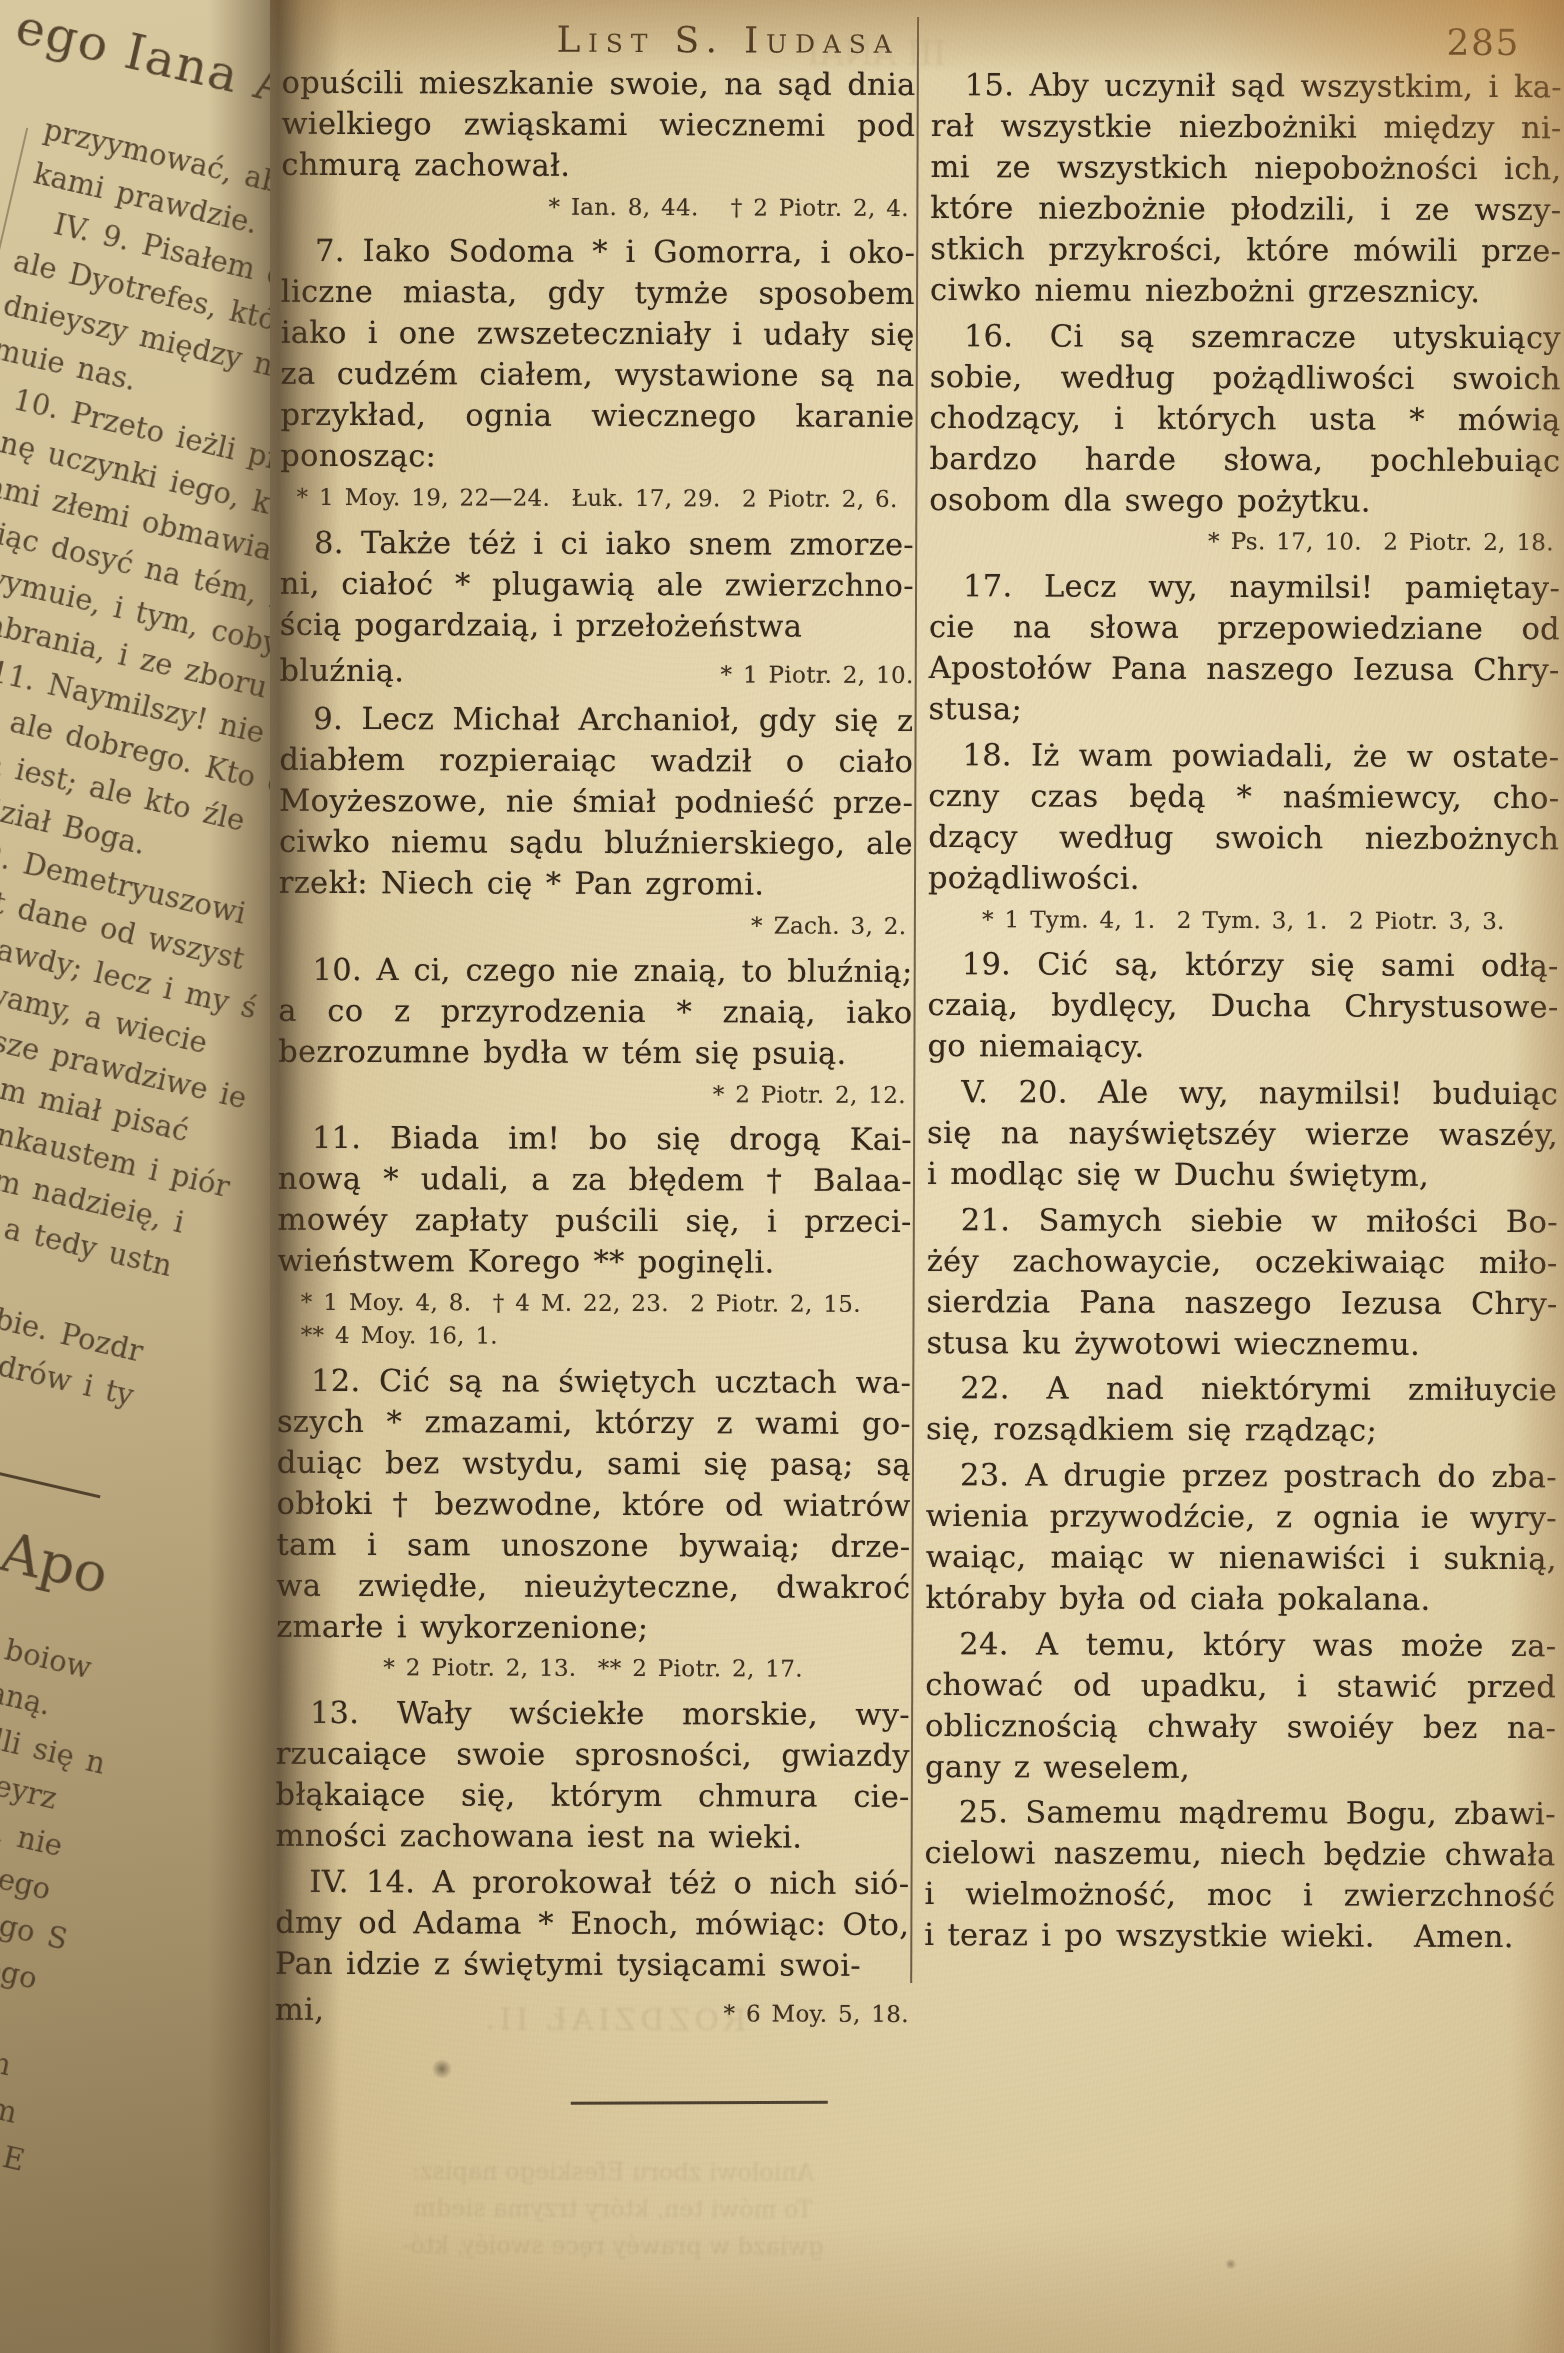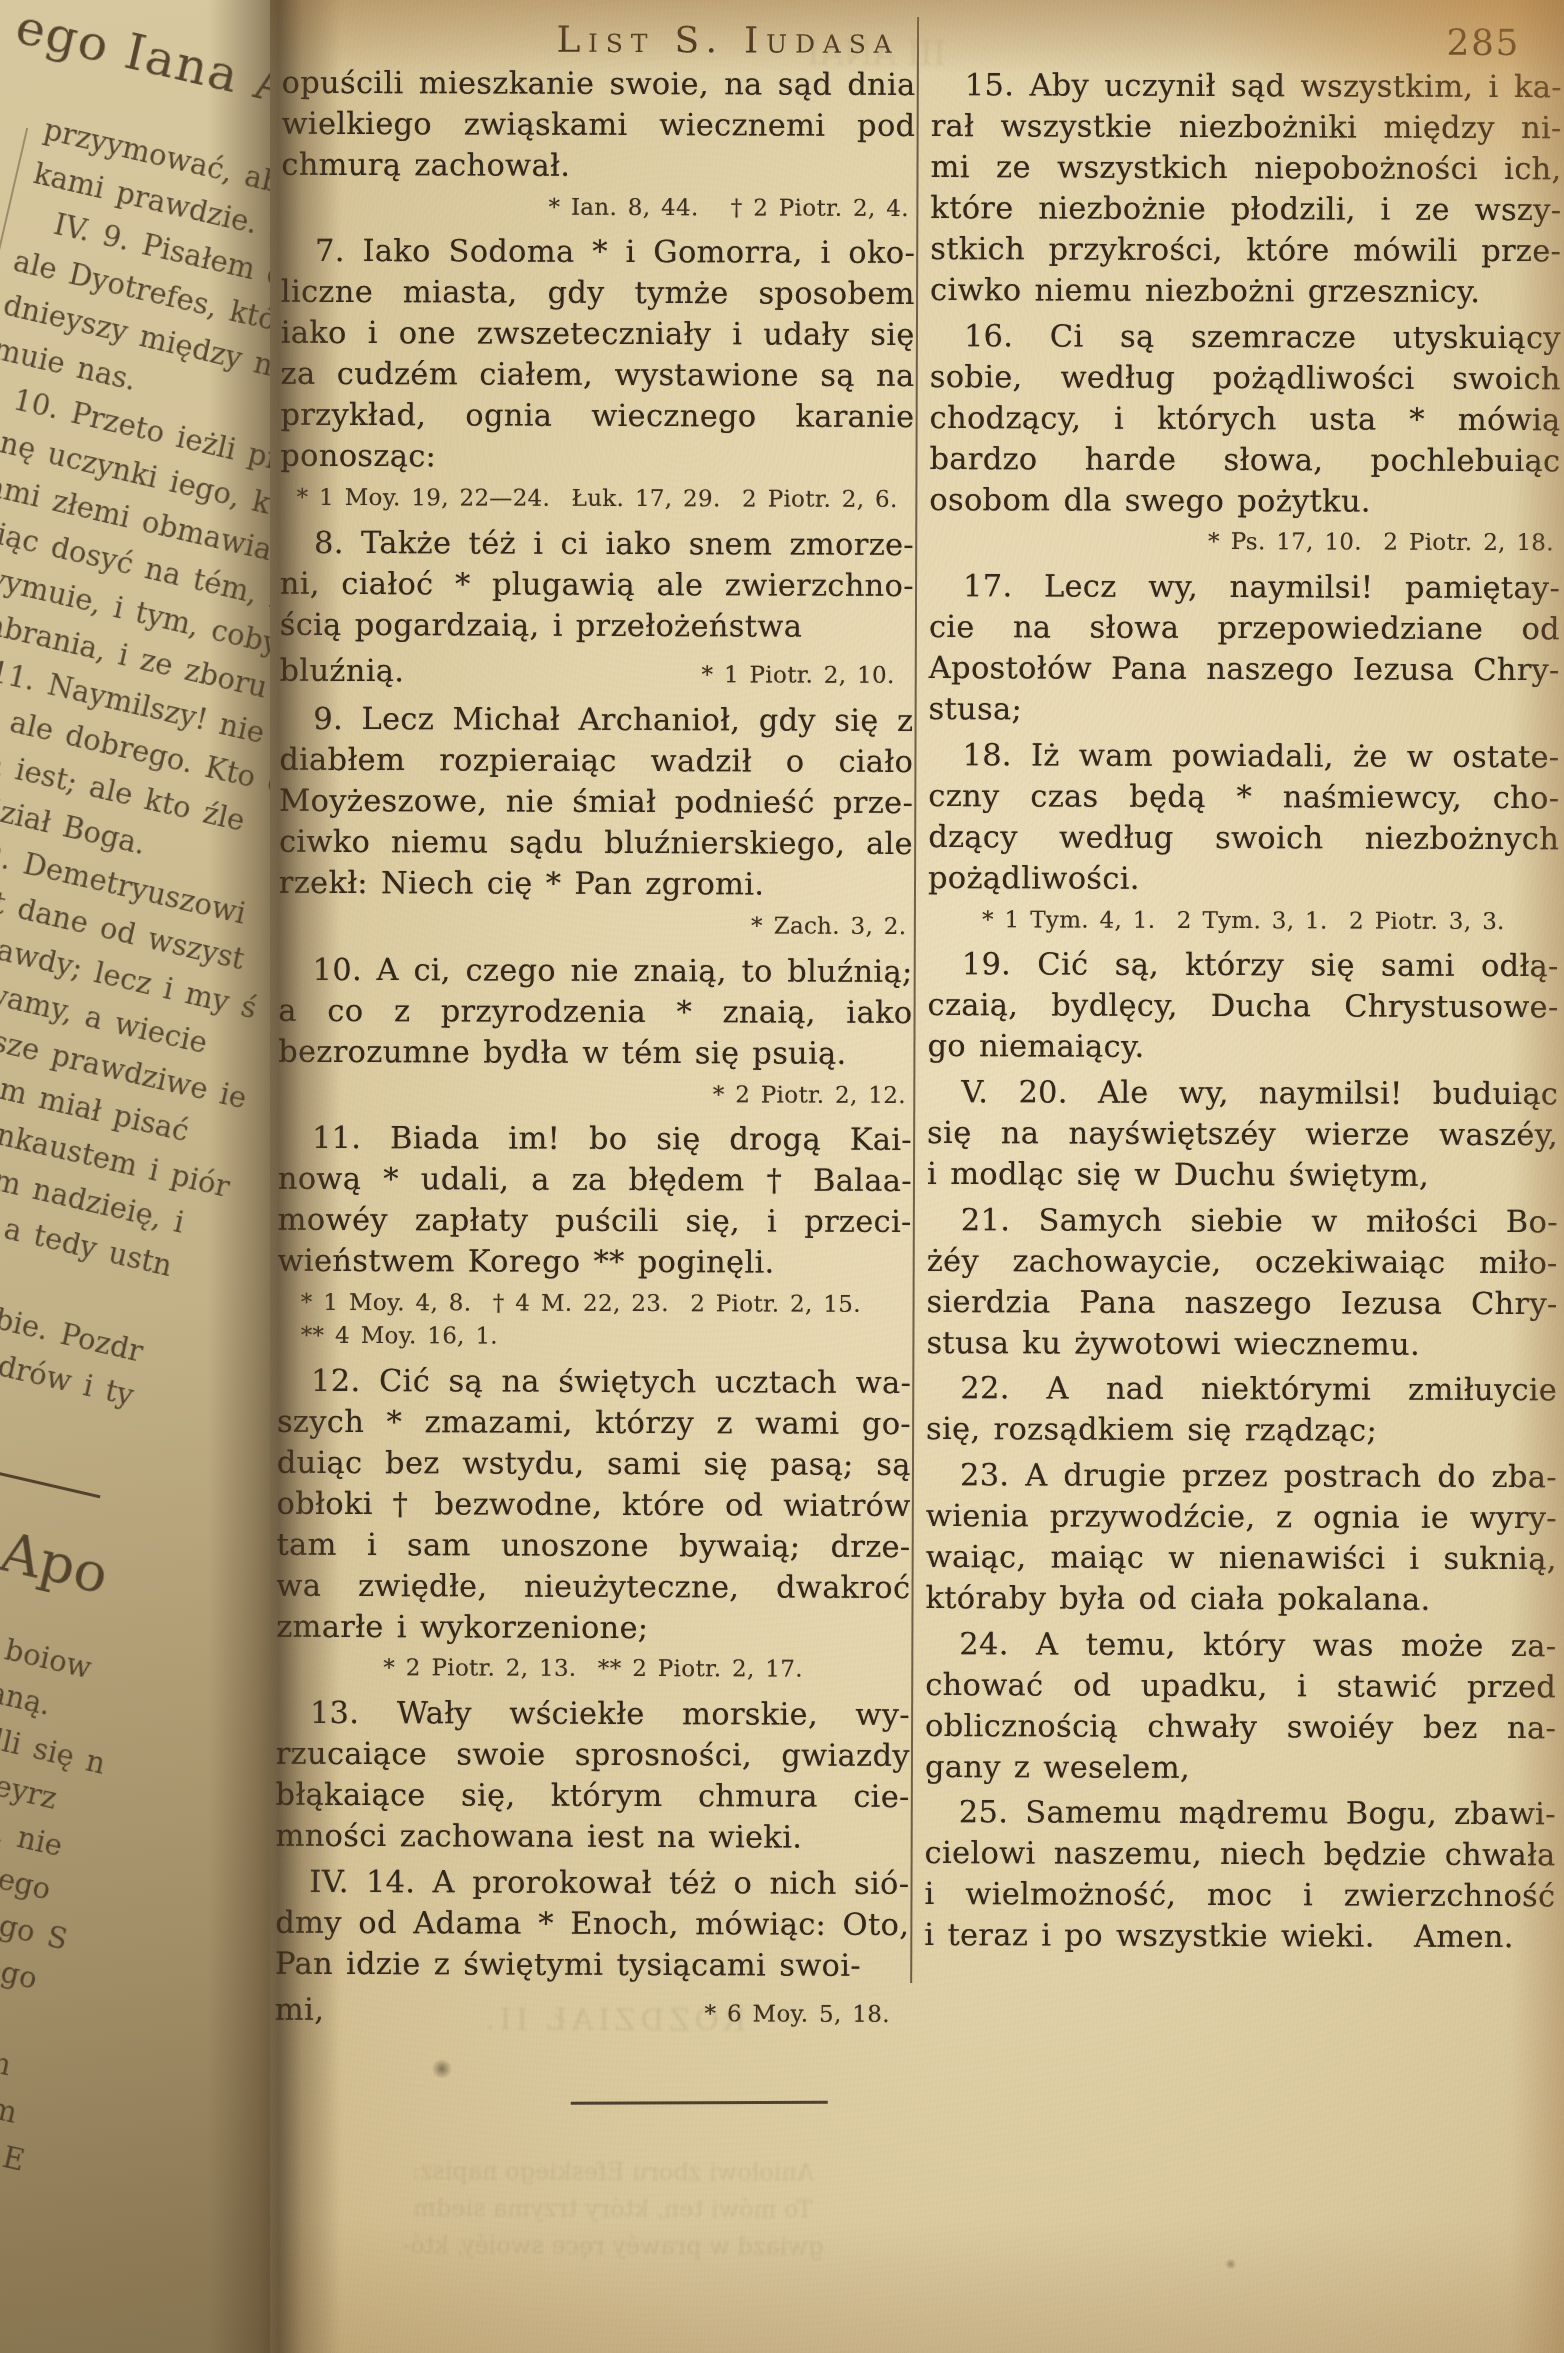--- a/index.html
+++ b/index.html
@@ -78,21 +78,21 @@
   .verse.noindent .vline.first { text-indent:0; }
 
   .ref { font-size:23px; line-height:33px; margin:0 0 7.8px 0; color:#3d3020;
          text-shadow:0 0 0.8px rgba(61,48,32,.45); }
   .ref.align-right  { text-align:right; padding-right:6.3px; }
   .ref.align-center { text-align:center; }
   .ref.align-left   { text-align:left; text-indent:23.5px; }
 
   .vref { display:flex; justify-content:space-between; align-items:baseline; margin:0 0 4.7px 0; }
   .vref .vtext { font-size:30.5px; }
-  .vref .riny  { font-size:23px; color:#3d3020; padding-right:19px; }
+  .vref .riny  { font-size:23px; color:#3d3020; padding-right:0; }
 
   .bottom-rule { position:absolute; left:304px; top:2102px; width:257px; height:3.1px;
                  background:#33271a; transform:rotate(-.4deg); opacity:.85; }
 
   
   .bleed-bottom {
     position:absolute; left:49px; top:2003px; width:595px; text-align:center;
     transform:scaleX(-1); opacity:.13; color:#6a5236; filter:blur(0.9px);
   }
   .bleed-heading { font-size:30px; letter-spacing:4.7px; margin-bottom:117px; }

